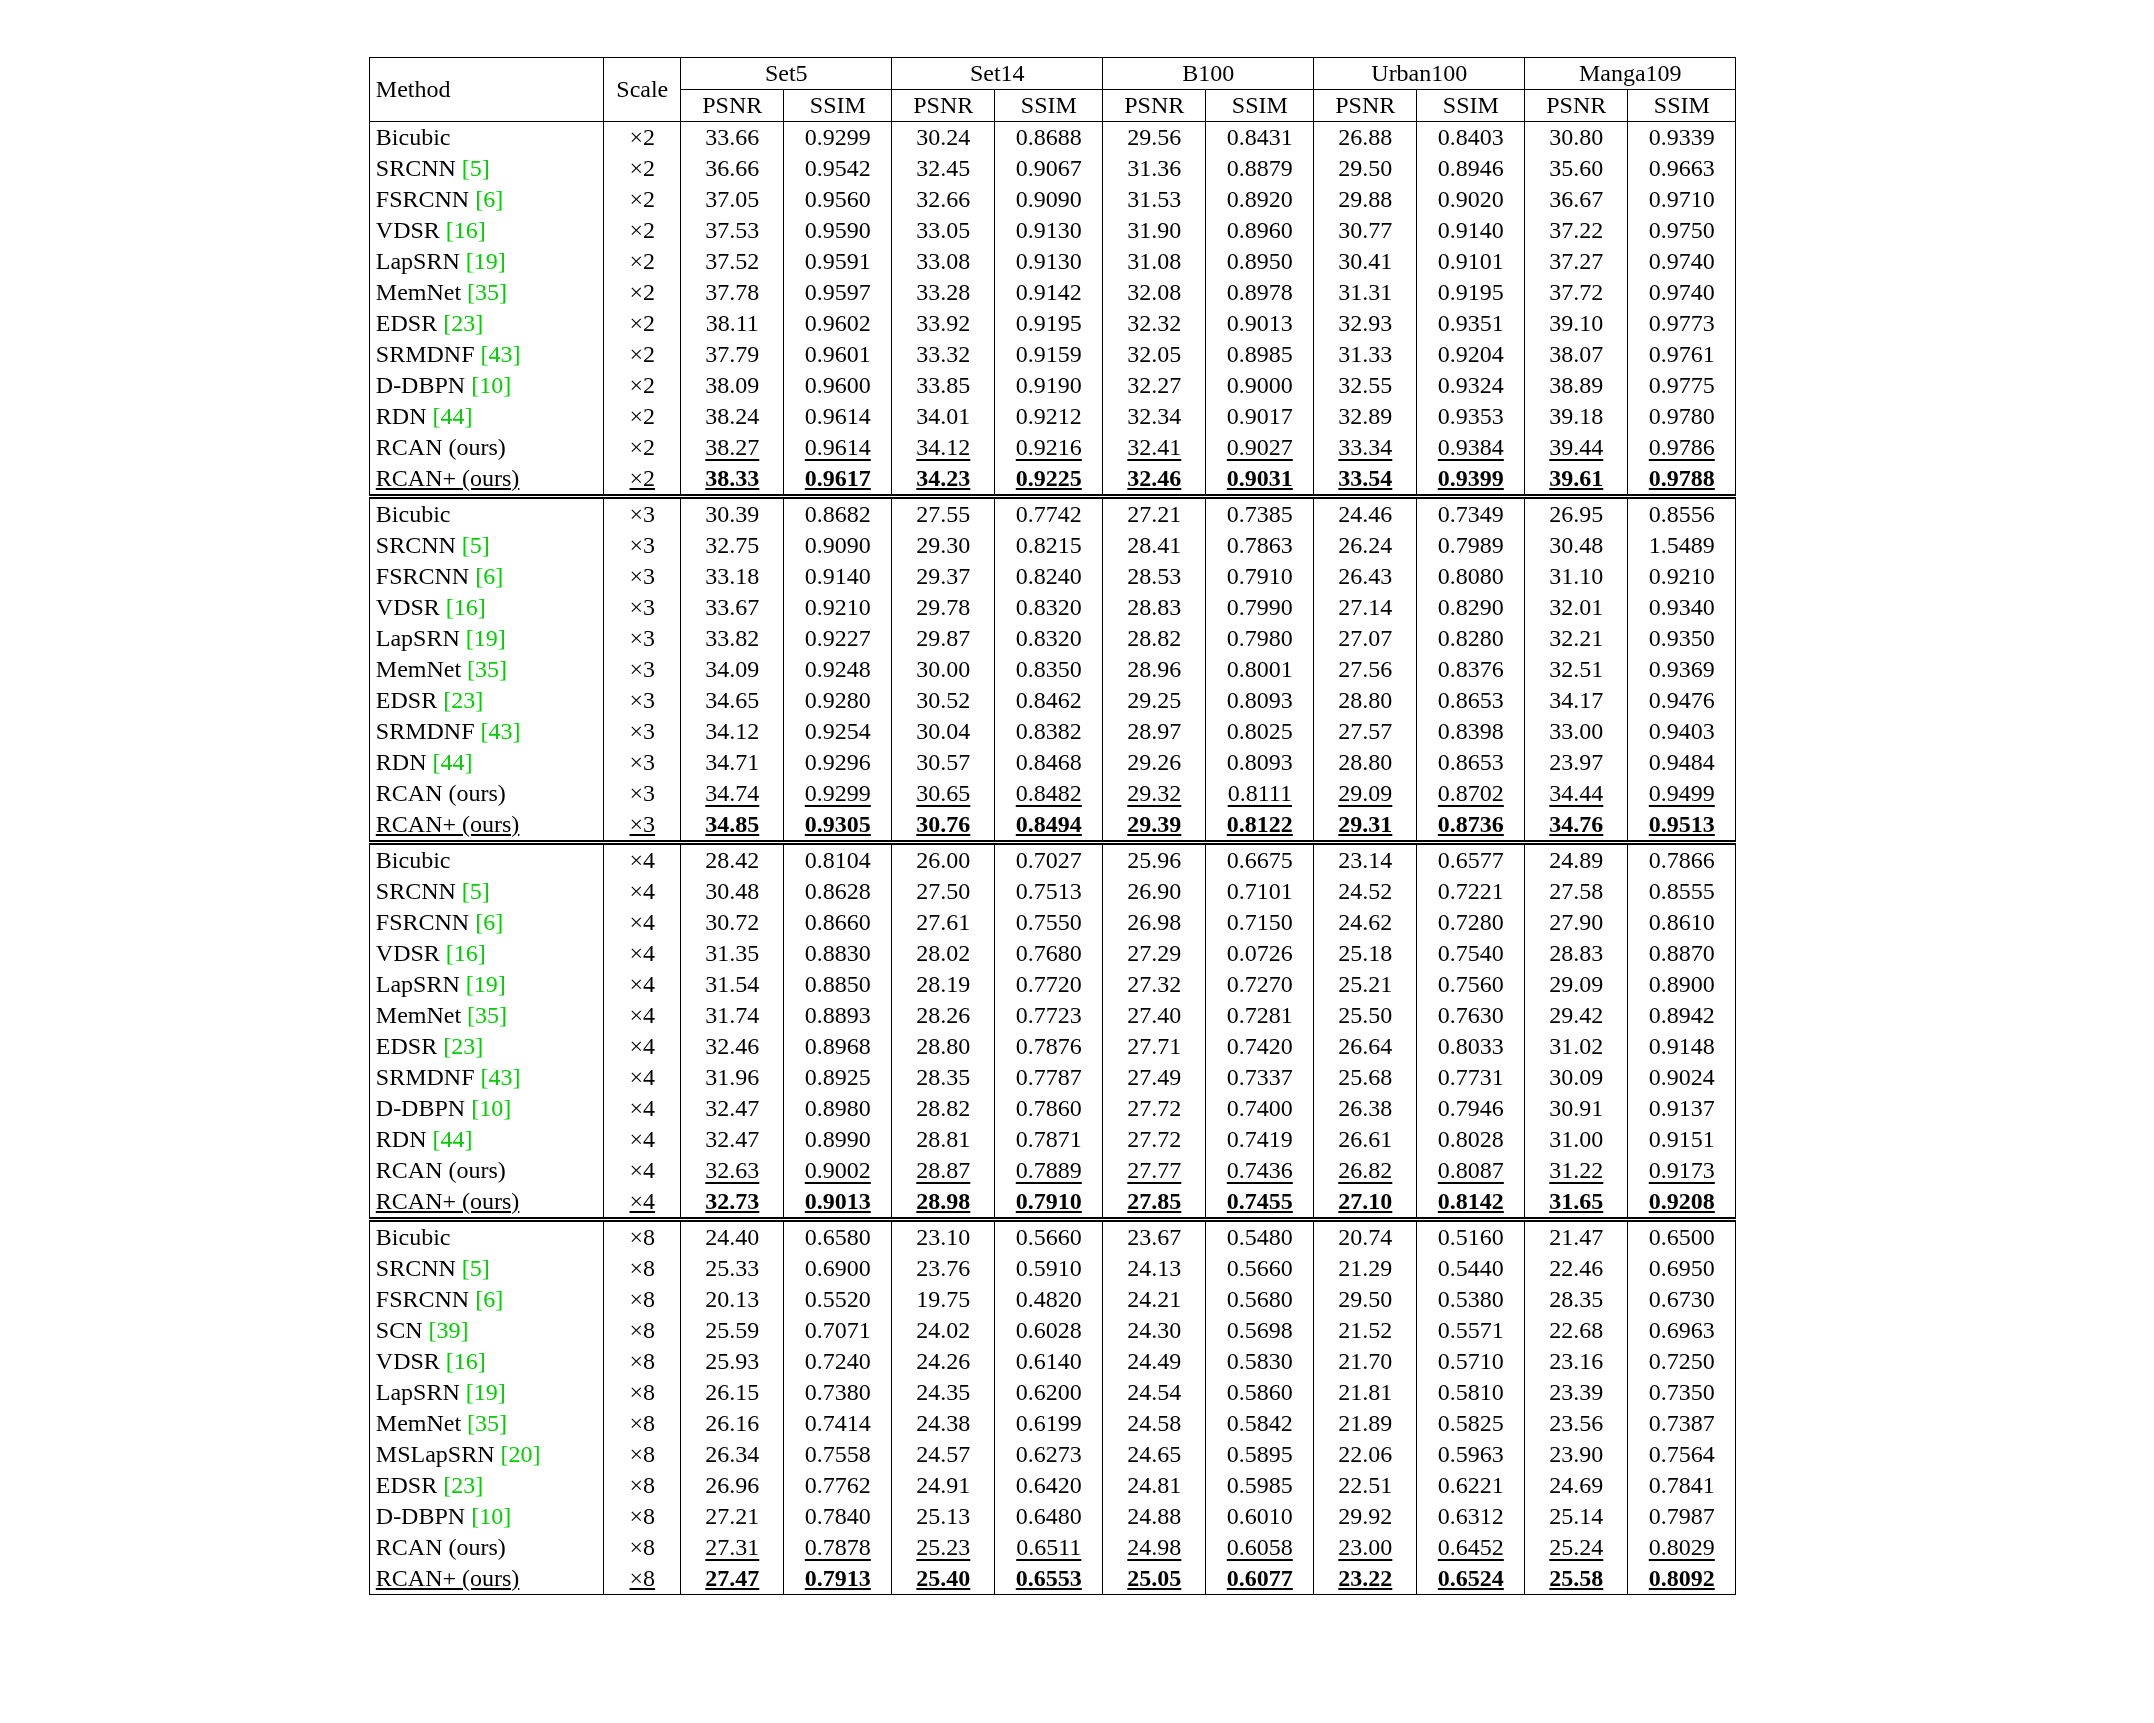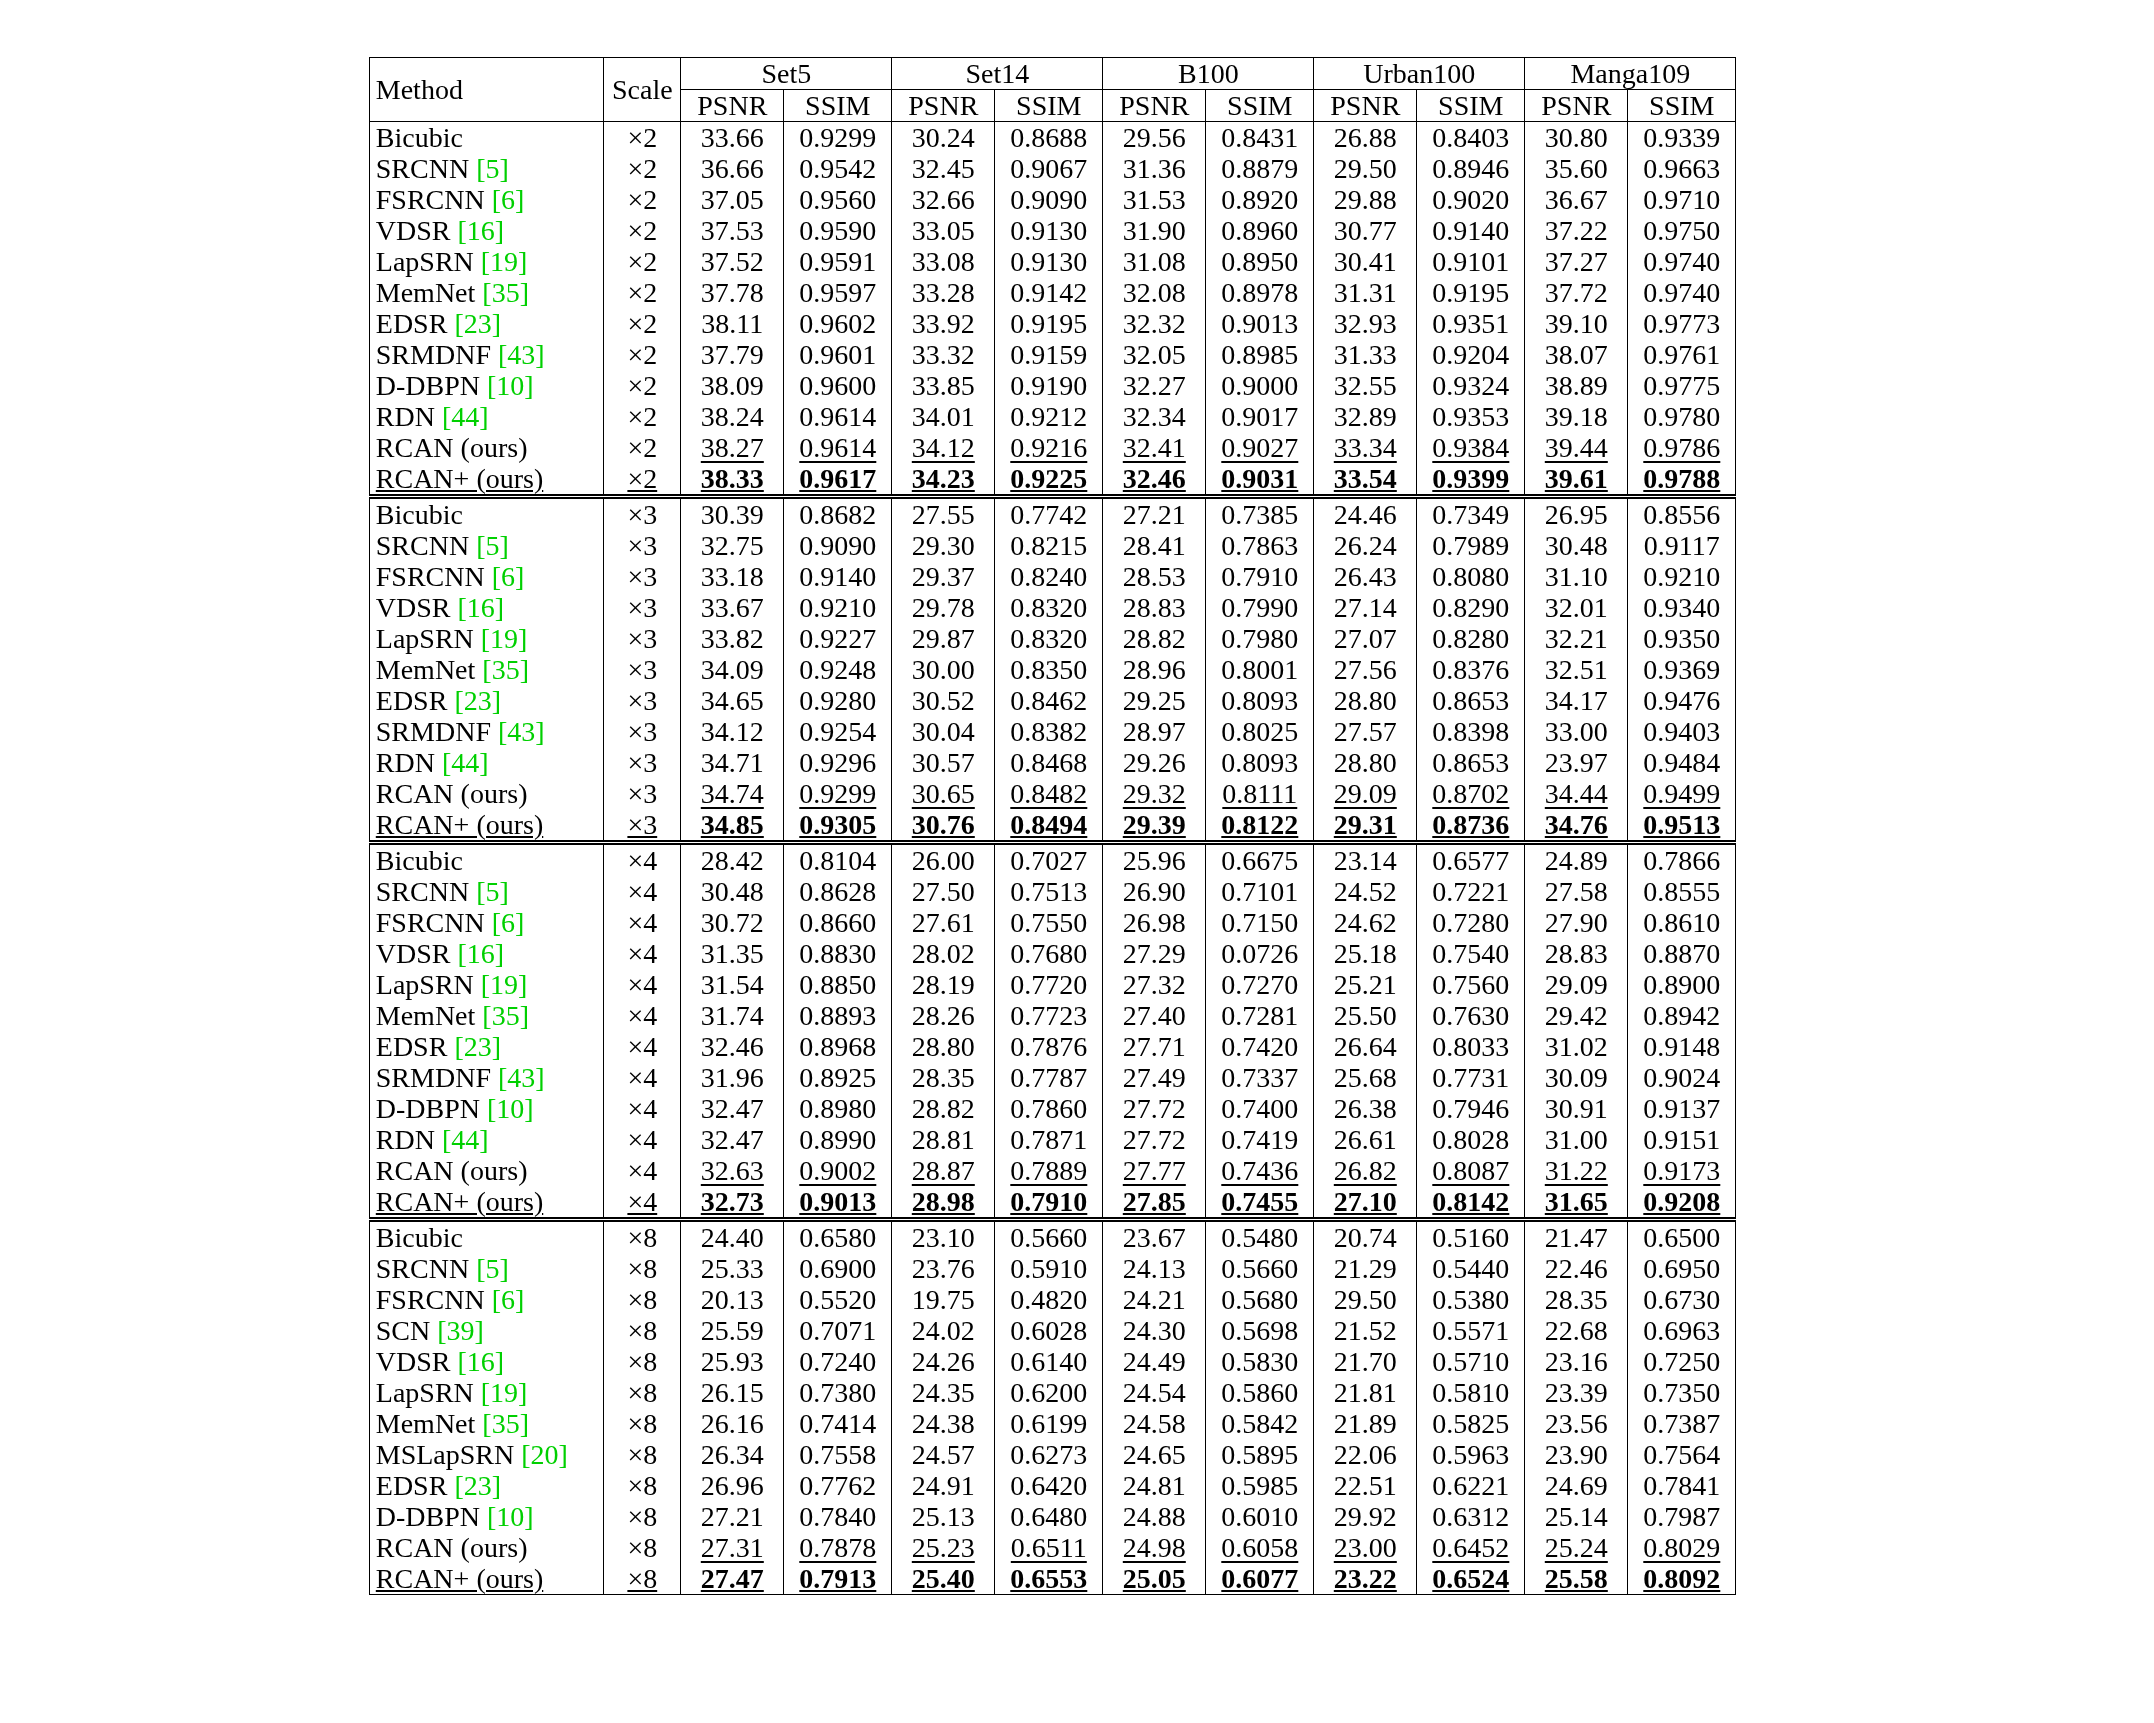--- a/index.html
+++ b/index.html
@@ -21,21 +21,21 @@
     line-height: 1.55;
     width: 1418px;
   }
   .b { font-weight: bold; }
   .u { text-decoration: underline; text-underline-offset: 3.6px; }
 
   table.results {
     border-collapse: collapse;
     border: 1.8px solid #000;
     margin: 33px 0 0 7.3px;
-    font-size: 28px;
+    font-size: 24px;
     padding-left: 10px;
   }
   .results th, .results td {
     border-left: 1.8px solid #000;
     border-right: 1.8px solid #000;
     padding: 0 5.5px;
     line-height: 31px;
     white-space: nowrap;
     font-weight: normal;
     text-align: center;
@@ -276,21 +276,21 @@
           <td class="c-scale">×3</td>
           <td class="c-psnr"><span>32.75</span></td>
           <td class="c-ssim"><span>0.9090</span></td>
           <td class="c-psnr"><span>29.30</span></td>
           <td class="c-ssim"><span>0.8215</span></td>
           <td class="c-psnr"><span>28.41</span></td>
           <td class="c-ssim"><span>0.7863</span></td>
           <td class="c-psnr"><span>26.24</span></td>
           <td class="c-ssim"><span>0.7989</span></td>
           <td class="c-psnr"><span>30.48</span></td>
-          <td class="c-ssim"><span>0.9117</span></td>
+          <td class="c-ssim"><span>1.5489</span></td>
         </tr>
         <tr>
           <td class="c-method"><span>FSRCNN</span> <span class="cite">[6]</span></td>
           <td class="c-scale">×3</td>
           <td class="c-psnr"><span>33.18</span></td>
           <td class="c-ssim"><span>0.9140</span></td>
           <td class="c-psnr"><span>29.37</span></td>
           <td class="c-ssim"><span>0.8240</span></td>
           <td class="c-psnr"><span>28.53</span></td>
           <td class="c-ssim"><span>0.7910</span></td>

